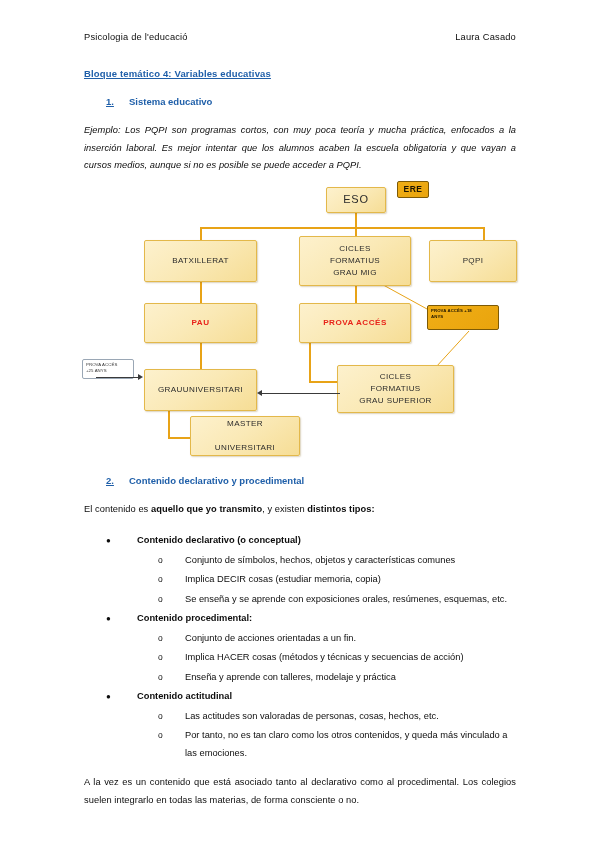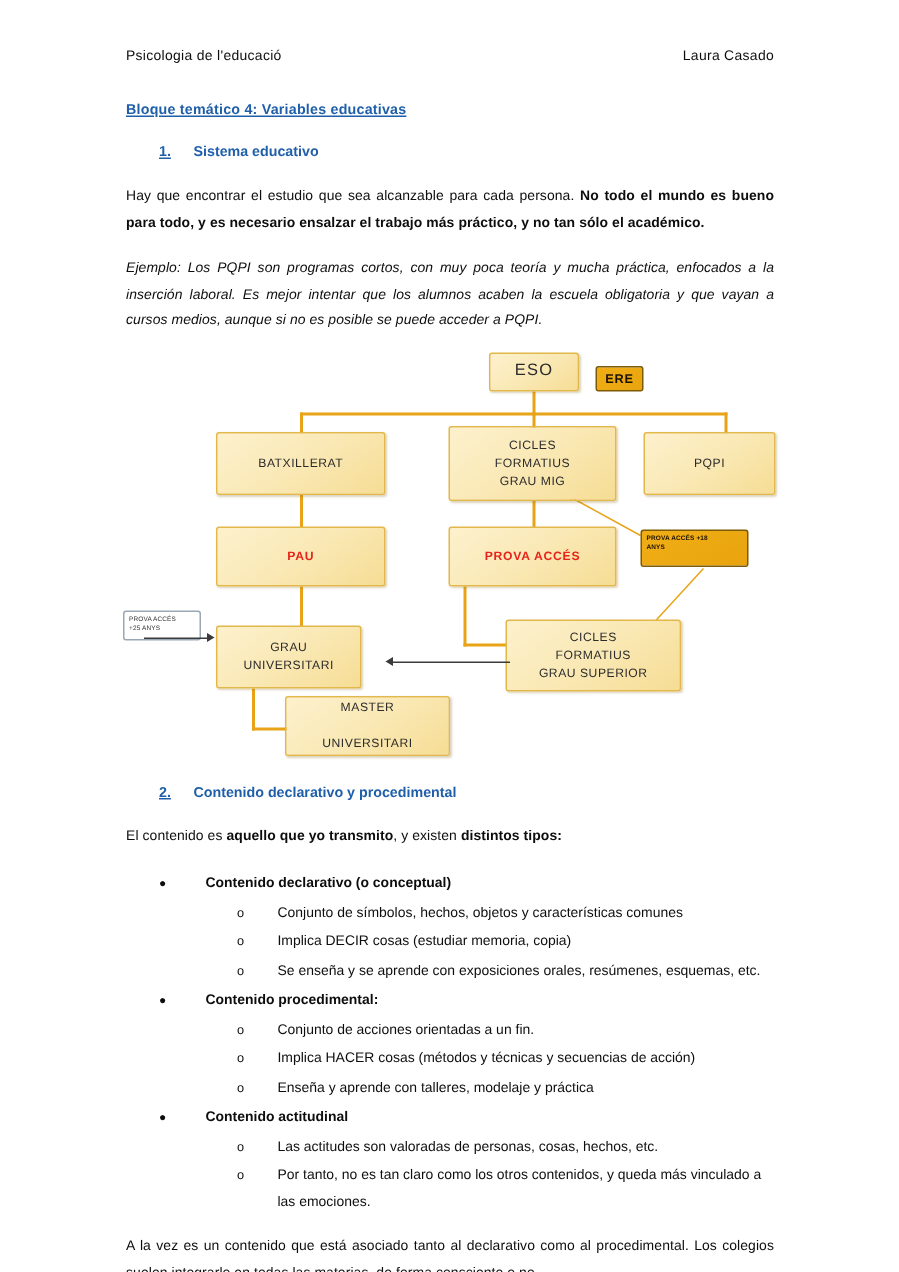--- a/index.html
+++ b/index.html
@@ -201,29 +201,28 @@
       <span>Laura Casado</span>
     </div>
 
     <div class="h-block">Bloque temático 4: Variables educativas</div>
 
     <div class="h-num-row">
       <span class="h-num">1.</span>
       <span class="h-num-text">Sistema educativo</span>
     </div>
 
-    <p class="para"><span>Hay que encontrar el estudio que sea alcanzable para cada persona. </span><span class="b">No todo el mundo es bueno para todo, y es necesario ensalzar el trabajo más práctico, y no tan sólo el académico.</span></p>
 
     <p class="example">Ejemplo: Los PQPI son programas cortos, con muy poca teoría y mucha práctica, enfocados a la inserción laboral. Es mejor intentar que los alumnos acaben la escuela obligatoria y que vayan a cursos medios, aunque si no es posible se puede acceder a PQPI.</p>
 
     <div class="diagram">
 
       <div class="node" style="left:242px; top:6px; width:60px; height:26px; font-size:11px; letter-spacing:.8px;">ESO</div>
 
-      <div class="node gold" style="left:313px; top:15px; width:32px; height:17px; font-size:8.5px; letter-spacing:.5px;">ERE</div>
+      <div class="node gold" style="left:313px; top:0; width:32px; height:17px; font-size:8.5px; letter-spacing:.5px;">ERE</div>
 
       <div class="conn v" style="left:271px; top:32px; height:16px;"></div>
 
       <div class="conn h" style="left:116px; top:46px; width:285px;"></div>
 
       <div class="conn v" style="left:116px; top:46px; height:14px;"></div>
       <div class="conn v" style="left:271px; top:46px; height:14px;"></div>
       <div class="conn v" style="left:399px; top:46px; height:14px;"></div>
 
       <div class="node" style="left:60px; top:59px; width:113px; height:42px;">BATXILLERAT</div>
@@ -258,21 +257,21 @@
         <line x1="290" y1="82" x2="300" y2="80" stroke="#e8a317" stroke-width="1"></line>
         <polygon points="286,82 294,78 294,86" fill="#2b2b2b"></polygon>
         <line x1="385" y1="150" x2="352" y2="186" stroke="#e8a317" stroke-width="1"></line>
         <polygon points="352,186 360,184 358,192" fill="#e8a317"></polygon>
       </svg>
 
       <div class="conn v" style="left:116px; top:162px; height:28px;"></div>
       <div class="conn v" style="left:225px; top:162px; height:40px;"></div>
       <div class="conn h" style="left:225px; top:200px; width:30px;"></div>
 
-      <div class="node" style="left:60px; top:188px; width:97px; height:42px; flex-direction:column; line-height:12px;">
+      <div class="node" style="left:60px; top:188px; width:113px; height:42px; flex-direction:row; line-height:12px;">
         <span>GRAU</span>
         <span>UNIVERSITARI</span>
       </div>
 
       <div class="node" style="left:253px; top:184px; width:117px; height:48px; flex-direction:column; line-height:12px;">
         <span>CICLES</span>
         <span>FORMATIUS</span>
         <span>GRAU SUPERIOR</span>
       </div>
 

